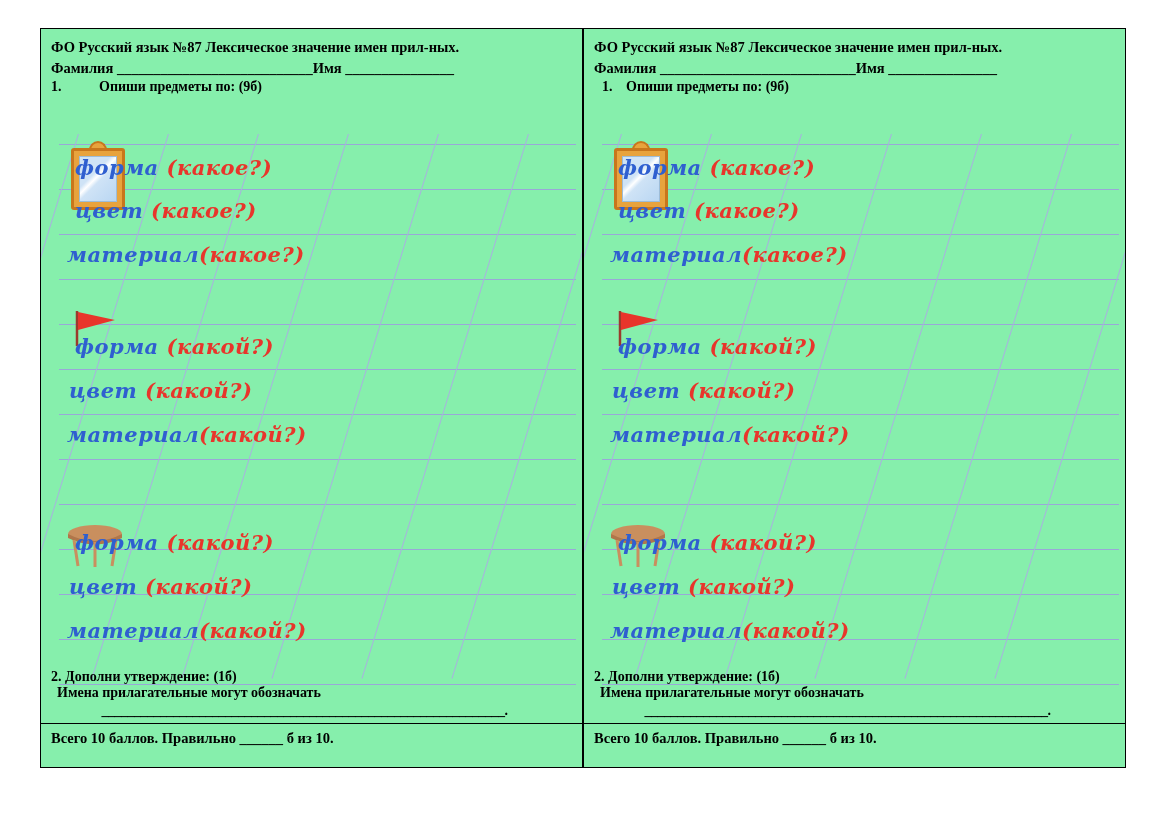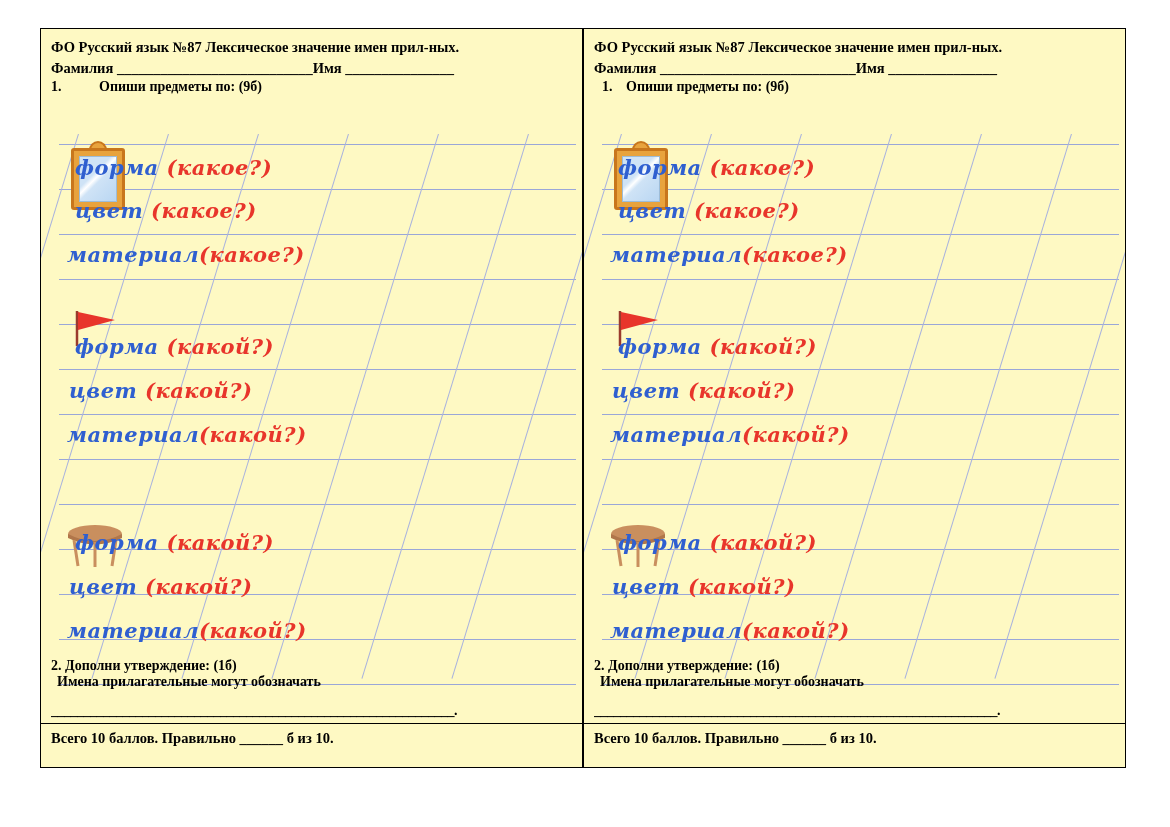--- a/index.html
+++ b/index.html
@@ -19,21 +19,21 @@
     left: 40px; top: 28px;
     width: 1086px; height: 740px;
     display: flex;
     gap: 0px;
   }
   .sheet {
     position: relative;
     width: 543px;
     height: 740px;
     border: 1.5px solid #000;
-    background: #fef9c3;
+    background: #86efac;
     padding: 8px 10px 0 10px;
     overflow: hidden;
   }
   .sheet + .sheet { border-left: 1.5px solid #000; }
 
   .hdr {
     font-weight: bold;
     font-size: 14.5px;
     line-height: 1.45;
     color: #000;
@@ -133,24 +133,25 @@
     color: #000;
   }
   .task2 .line2 {
     font-weight: bold;
     font-size: 14px;
     padding-left: 6px;
   }
   .task2 .blank {
     font-weight: bold;
     font-size: 14px;
-    margin-top: 13px;
+    margin-top: 2px;
     letter-spacing: -0.5px;
     overflow: hidden;
     white-space: nowrap;
+    text-align: center;
   }
   .total {
     position: absolute;
     left: 0; right: 0;
     bottom: 12px;
     border-top: 1.5px solid #000;
     padding: 6px 10px 8px 10px;
     font-weight: bold;
     font-size: 14.5px;
   }

